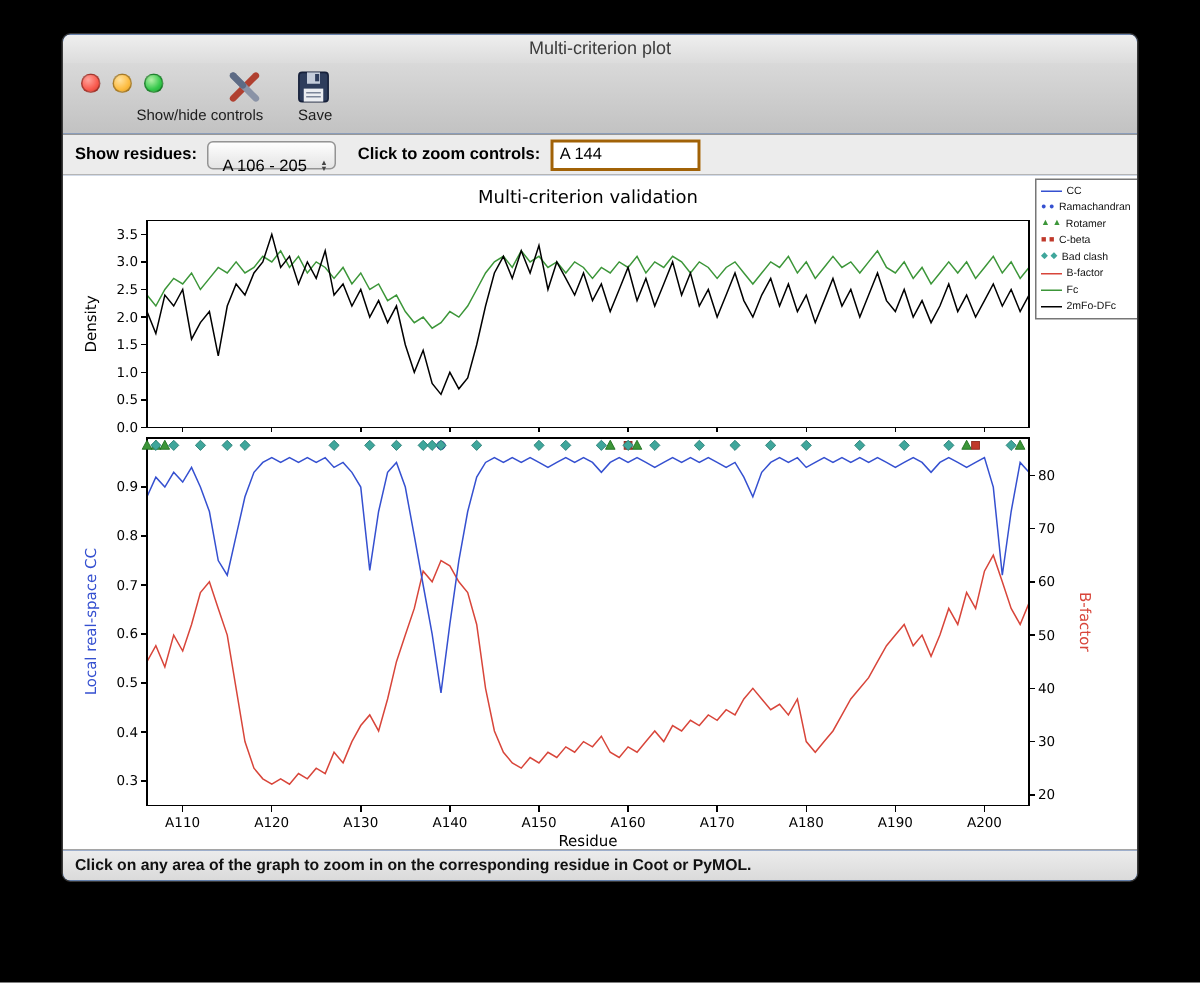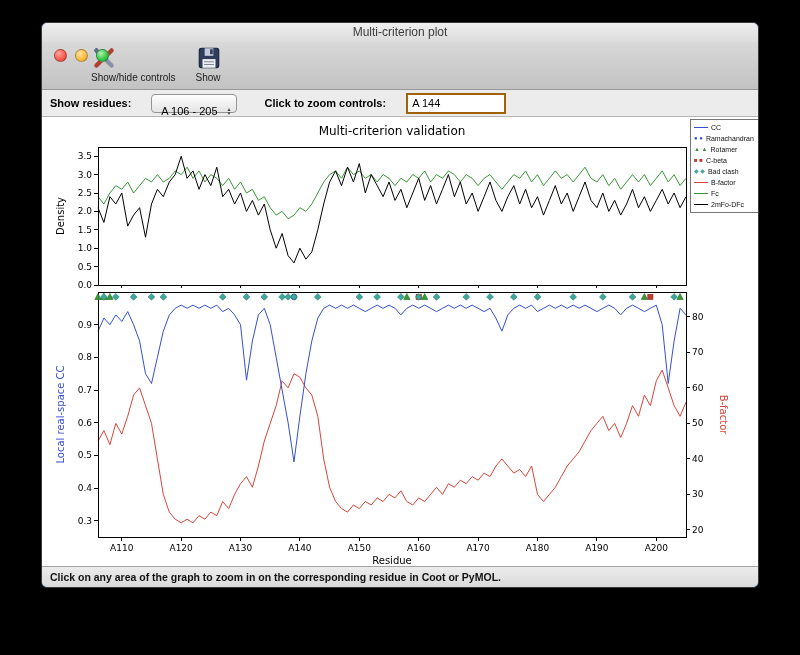--- a/index.html
+++ b/index.html
@@ -9,25 +9,25 @@
           display:flex;flex-direction:column;overflow:hidden;box-sizing:border-box;}
   .titlebar{height:19px;background:linear-gradient(#efefef,#dcdcdc);text-align:center;
             font-size:12px;line-height:19px;color:#3c3c3c;flex:0 0 auto;}
   .toolbar{height:48px;background:linear-gradient(#d9d9d9,#c2c2c2);border-bottom:1px solid #989898;
            position:relative;display:flex;align-items:flex-start;padding:3px 0 0 46px;box-sizing:border-box;flex:0 0 auto;}
   .lights{position:absolute;left:12px;top:7px;display:flex;gap:8px;}
   .light{width:13px;height:13px;border-radius:50%;border:1px solid rgba(0,0,0,.3);box-sizing:border-box;cursor:default;}
   .light.red{background:radial-gradient(circle at 35% 30%,#ffa49c,#f95a4e 60%,#ce3a2e);}
   .light.yellow{background:radial-gradient(circle at 35% 30%,#ffe2a0,#fdbc40 60%,#d79a26);}
   .light.green{background:radial-gradient(circle at 35% 30%,#b4f0a8,#35c84b 60%,#1e9e32);}
-  .tool-item{display:flex;flex-direction:column;align-items:flex-start;margin-right:14px;padding:0 3px;}
+  .tool-item{display:flex;flex-direction:column;align-items:flex-end;margin-right:14px;padding:0 3px;}
   .tool-item svg{width:26px;height:26px;}
   .tool-label{font-size:10px;color:#1c1c1c;margin-top:1px;white-space:nowrap;}
   .controls{height:27px;background:#ececec;border-bottom:1px solid #b5b5b5;display:flex;align-items:center;
-            padding:0 8px;gap:20px;font-size:11px;color:#000;flex:0 0 auto;box-sizing:border-box;}
+            padding:0 8px;gap:7px;font-size:11px;color:#000;flex:0 0 auto;box-sizing:border-box;}
   .ctl-label{font-weight:bold;}
   .select{display:flex;align-items:center;background:linear-gradient(#fefefe,#e4e4e4);border:1px solid #949494;
           border-radius:4px;height:19px;padding:16px 3px 0 9px;gap:8px;box-sizing:border-box;cursor:default;}
   .stepper{display:flex;flex-direction:column;font-size:5px;line-height:4px;color:#444;padding:0 1px;}
   .textinput{width:88px;height:17px;border:2px solid #a16207;background:#fff;font-size:11px;
              padding:0 4px;font-family:"Liberation Sans",sans-serif;box-sizing:content-box;}
   .figure{flex:1 1 auto;background:#fff;position:relative;overflow:hidden;text-align:center;}
   .figure svg{position:absolute;left:0;top:0;}
   .legend{position:absolute;left:648px;top:2px;width:64px;border:1px solid #777;background:#fff;
           padding:2px 3px;font-size:7px;color:#111;line-height:11px;}
@@ -61,21 +61,21 @@
     </div>
     <div class="tool-item">
       <svg viewBox="0 0 24 24">
         <rect x="3" y="3" width="18" height="18" rx="2" fill="#2e3d5c" stroke="#16203a"></rect>
         <rect x="8" y="3" width="8" height="7" fill="#c4ccda"></rect>
         <rect x="13" y="4" width="2.5" height="4.5" fill="#2e3d5c"></rect>
         <rect x="6" y="13" width="12" height="8" fill="#eceef2"></rect>
         <line x1="7.5" y1="15.5" x2="16.5" y2="15.5" stroke="#7c8699" stroke-width="1"></line>
         <line x1="7.5" y1="18" x2="16.5" y2="18" stroke="#7c8699" stroke-width="1"></line>
       </svg>
-      <span class="tool-label">Show</span>
+      <span class="tool-label">Save</span>
     </div>
   </div>
 
   <div class="controls">
     <span class="ctl-label">Show residues:</span>
     <div class="select">
       <span>A 106 - 205</span>
       <span class="stepper">
           <span>▲</span>
           <span>▼</span>

